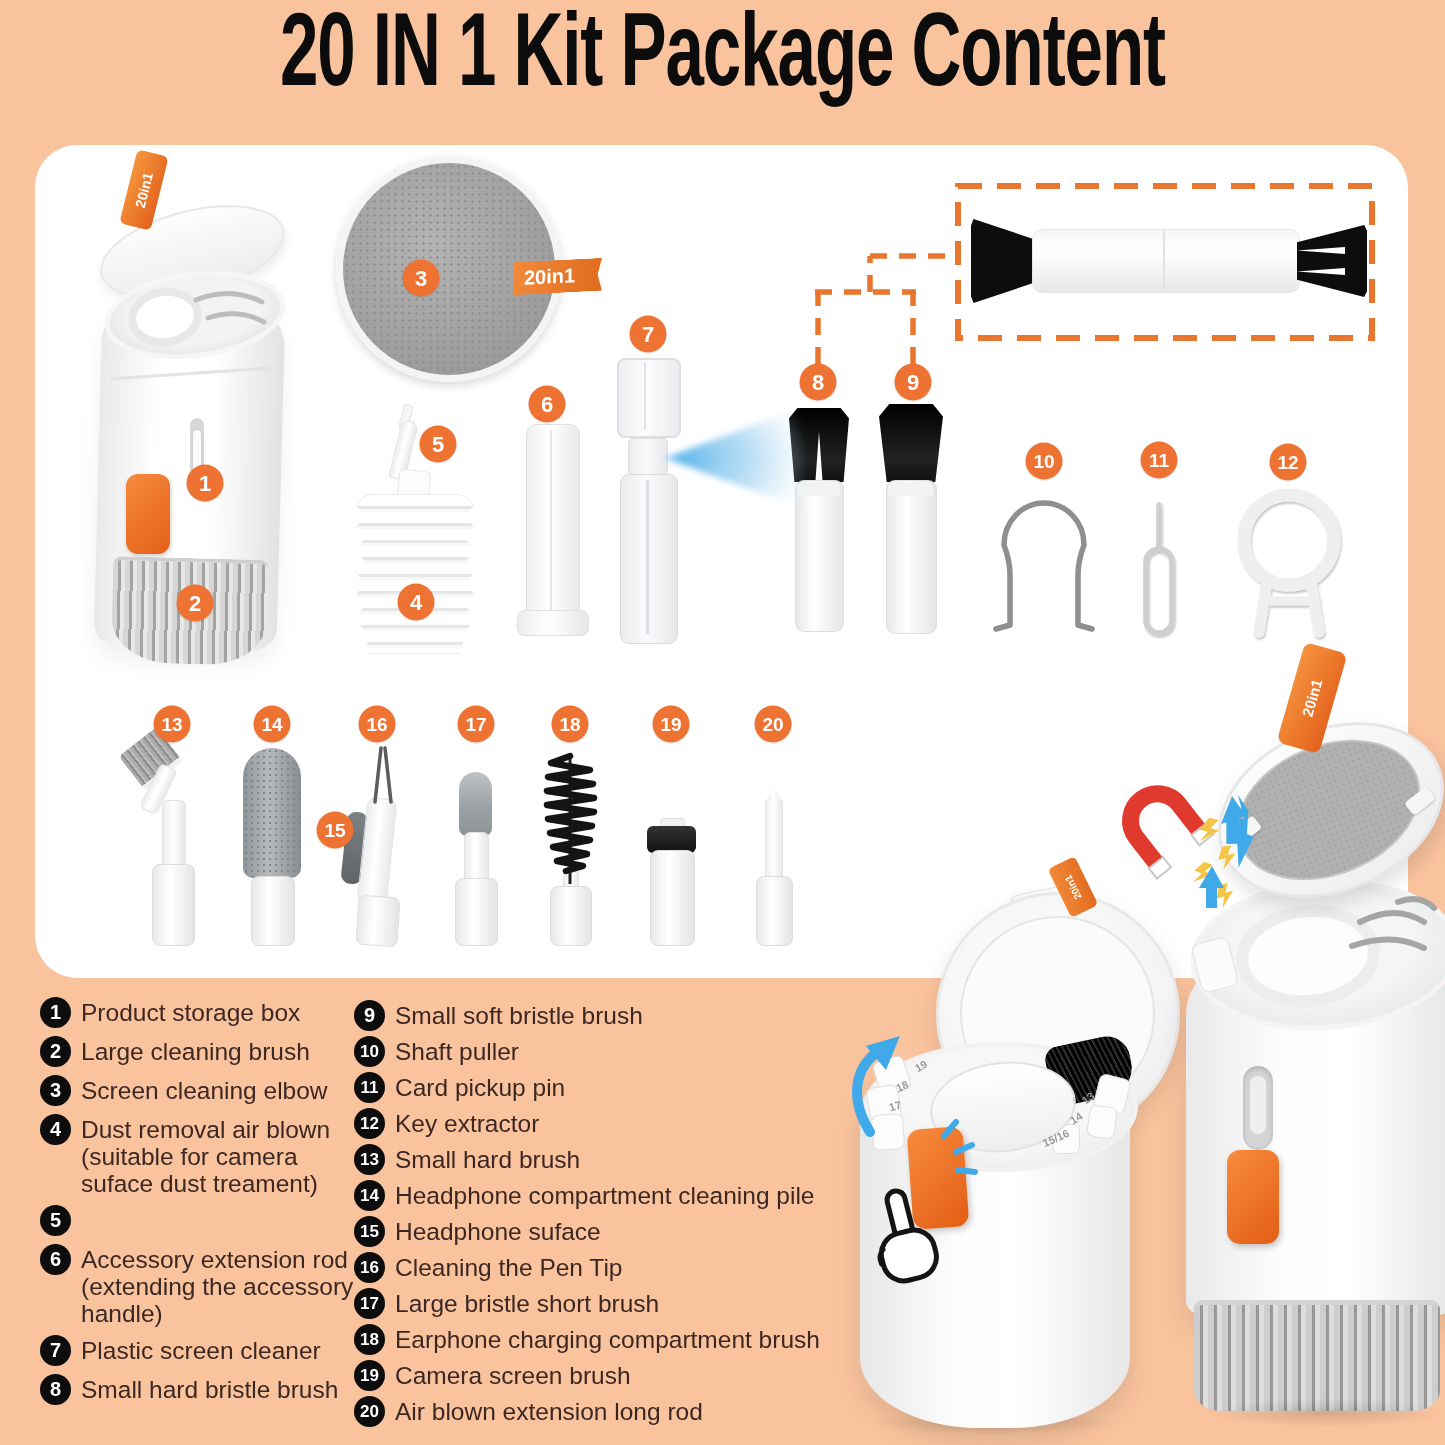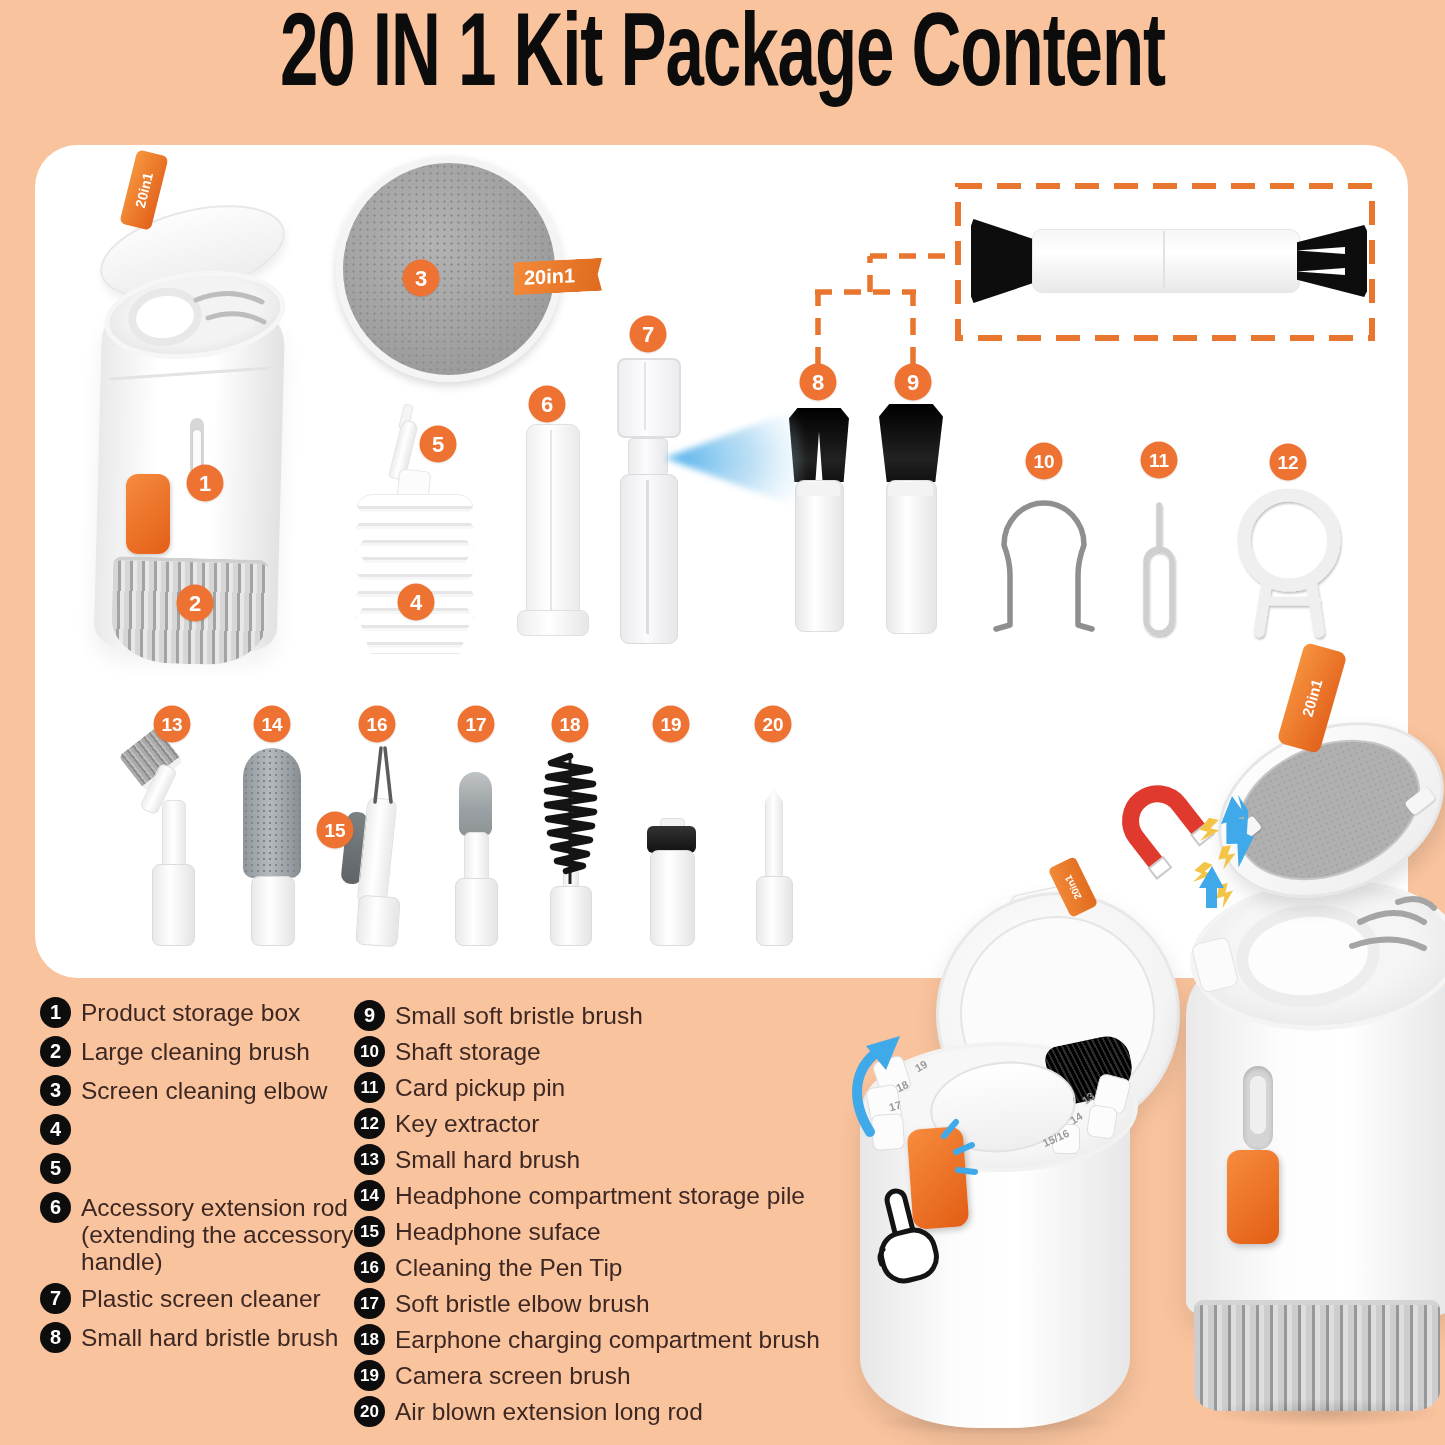--- a/index.html
+++ b/index.html
@@ -465,20 +465,23 @@
       <div class="legend-row">
         <div class="legend-num">2</div>
         <div class="legend-text">Large cleaning brush</div>
       </div>
       <div class="legend-row">
         <div class="legend-num">3</div>
         <div class="legend-text">Screen cleaning elbow</div>
       </div>
       <div class="legend-row">
         <div class="legend-num">4</div>
+        <div class="legend-text">Dust removal air blown
+(suitable for camera
+suface dust treament)</div>
       </div>
       <div class="legend-row">
         <div class="legend-num">5</div>
       </div>
       <div class="legend-row">
         <div class="legend-num">6</div>
         <div class="legend-text">Accessory extension rod
 (extending the accessory
 handle)</div>
       </div>
@@ -491,49 +494,49 @@
         <div class="legend-text">Small hard bristle brush</div>
       </div>
     </div>
   <div id="legend-right" class="legend-col">
       <div class="legend-row">
         <div class="legend-num">9</div>
         <div class="legend-text">Small soft bristle brush</div>
       </div>
       <div class="legend-row">
         <div class="legend-num two">10</div>
-        <div class="legend-text">Shaft storage</div>
+        <div class="legend-text">Shaft puller</div>
       </div>
       <div class="legend-row">
         <div class="legend-num two">11</div>
         <div class="legend-text">Card pickup pin</div>
       </div>
       <div class="legend-row">
         <div class="legend-num two">12</div>
         <div class="legend-text">Key extractor</div>
       </div>
       <div class="legend-row">
         <div class="legend-num two">13</div>
         <div class="legend-text">Small hard brush</div>
       </div>
       <div class="legend-row">
         <div class="legend-num two">14</div>
-        <div class="legend-text">Headphone compartment storage pile</div>
+        <div class="legend-text">Headphone compartment cleaning pile</div>
       </div>
       <div class="legend-row">
         <div class="legend-num two">15</div>
         <div class="legend-text">Headphone suface</div>
       </div>
       <div class="legend-row">
         <div class="legend-num two">16</div>
         <div class="legend-text">Cleaning the Pen Tip</div>
       </div>
       <div class="legend-row">
         <div class="legend-num two">17</div>
-        <div class="legend-text">Soft bristle elbow brush</div>
+        <div class="legend-text">Large bristle short brush</div>
       </div>
       <div class="legend-row">
         <div class="legend-num two">18</div>
         <div class="legend-text">Earphone charging compartment brush</div>
       </div>
       <div class="legend-row">
         <div class="legend-num two">19</div>
         <div class="legend-text">Camera screen brush</div>
       </div>
       <div class="legend-row">

